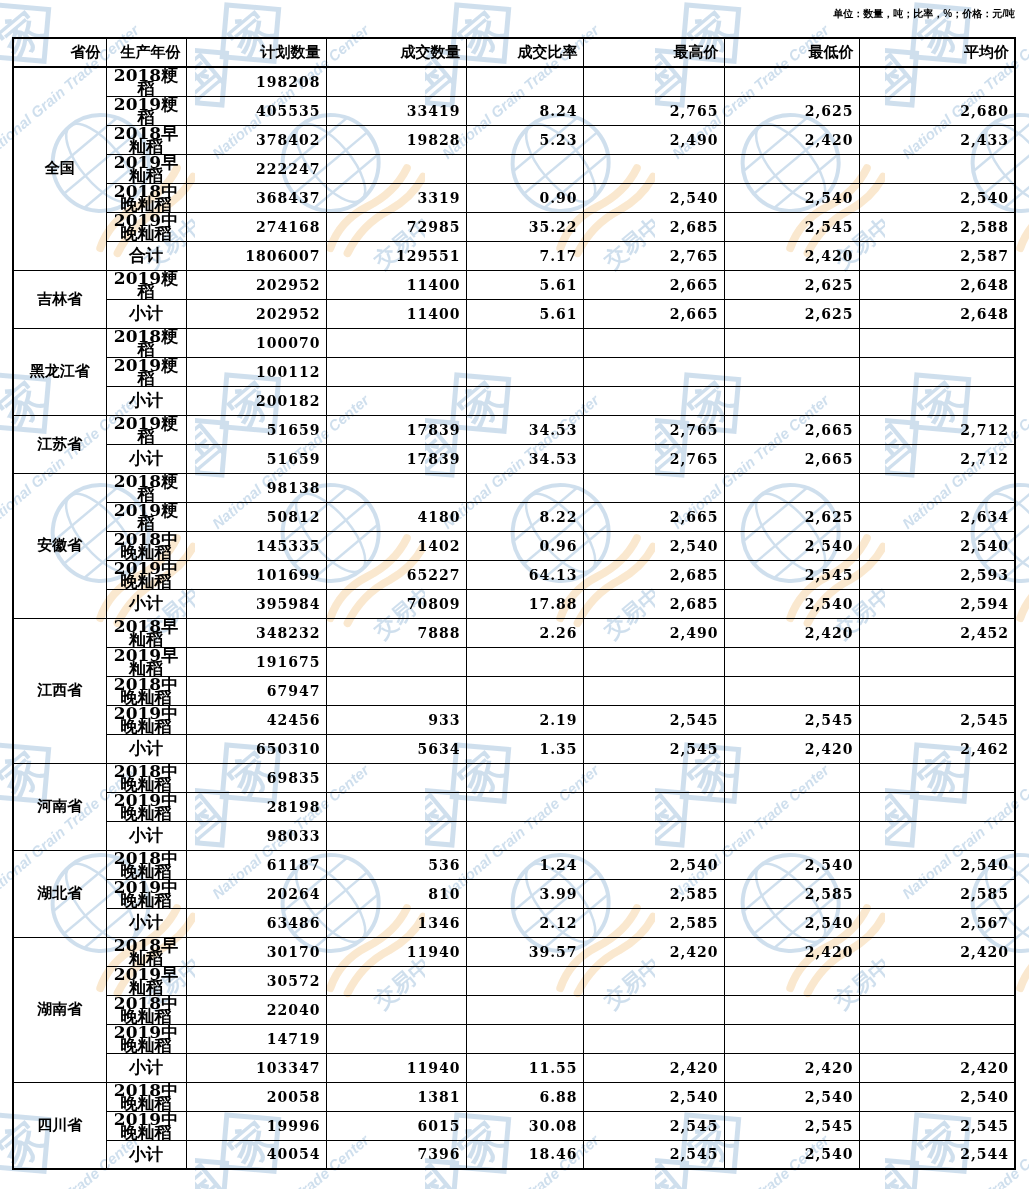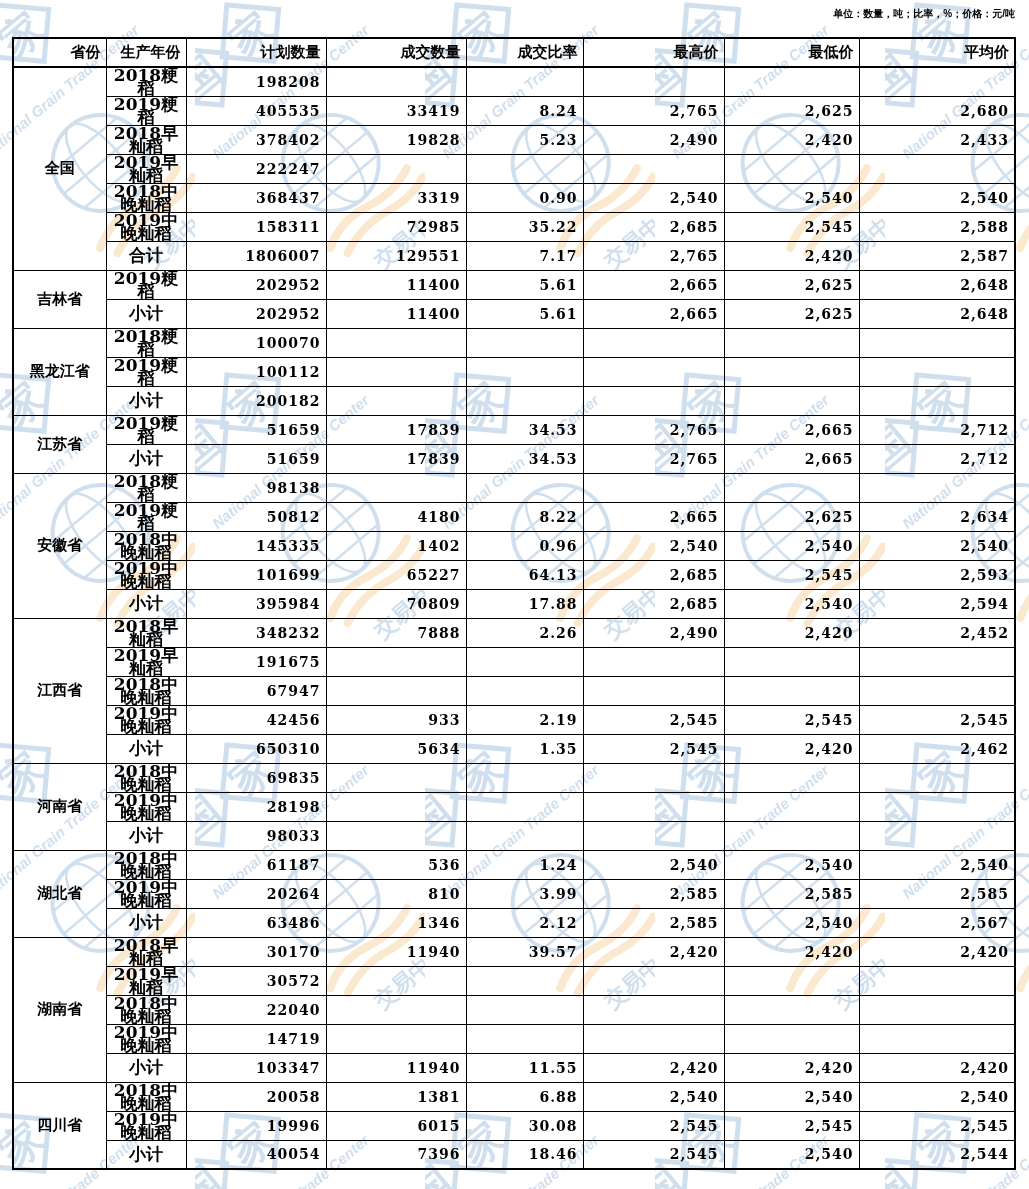--- a/index.html
+++ b/index.html
@@ -442,21 +442,21 @@
           <td class="year-cell">2018中晚籼稻</td>
           <td class="num">368437</td>
           <td class="num">3319</td>
           <td class="num">0.90</td>
           <td class="num">2,540</td>
           <td class="num">2,540</td>
           <td class="num">2,540</td>
         </tr>
         <tr>
           <td class="year-cell">2019中晚籼稻</td>
-          <td class="num">158311</td>
+          <td class="num">274168</td>
           <td class="num">72985</td>
           <td class="num">35.22</td>
           <td class="num">2,685</td>
           <td class="num">2,545</td>
           <td class="num">2,588</td>
         </tr>
         <tr>
           <td class="year-cell">合计</td>
           <td class="num">1806007</td>
           <td class="num">129551</td>

